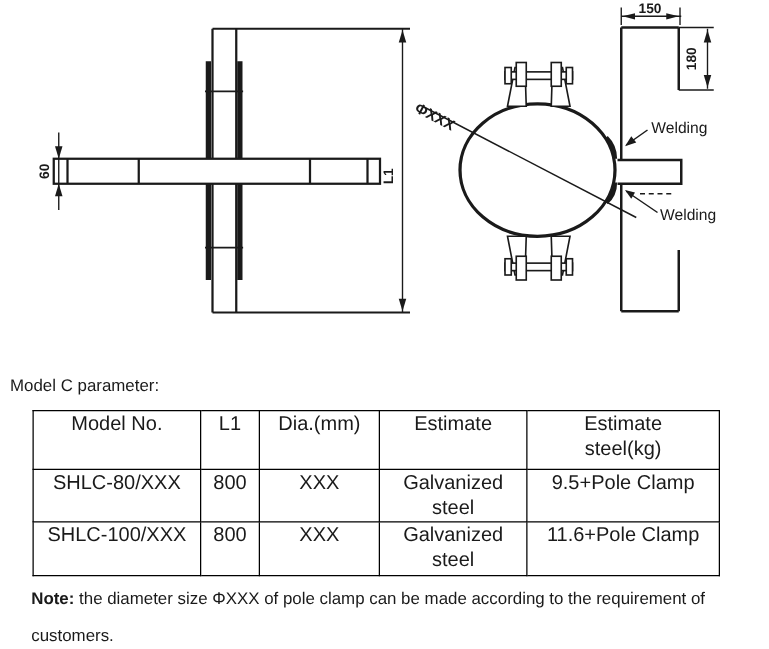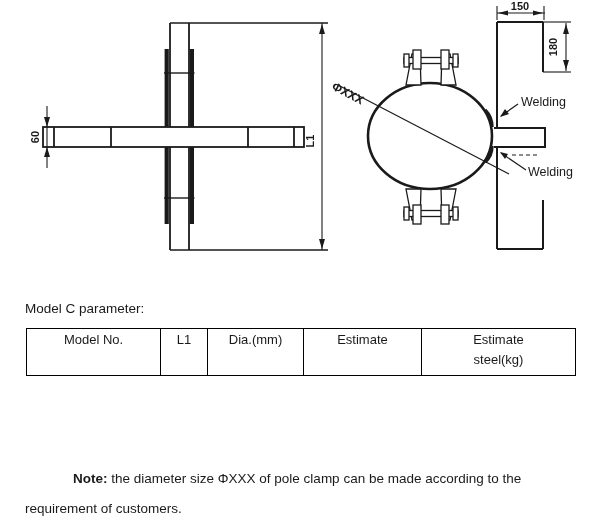--- a/index.html
+++ b/index.html
@@ -10,46 +10,46 @@
     color:#1a1a1a;
     position:relative;
     overflow:hidden;
   }
   #drawing{position:absolute;left:0;top:0;}
   svg text{fill:#1a1a1a;}
   .dim-text{font-size:11px;font-weight:bold;}
   .dia-text{font-size:12px;font-weight:bold;}
   .weld-text{font-size:12.5px;}
   #caption{
-    position:absolute;left:25px;top:301px;
+    position:absolute;left:8px;top:301px;
     font-size:13.5px;
   }
   #param-table{
     position:absolute;left:26px;top:328px;
     border-collapse:collapse;
     table-layout:fixed;
-    font-size:13px;
+    font-size:16px;
   }
   #param-table th,#param-table td{
     border:1.5px solid #000;
     text-align:center;
     vertical-align:top;
     padding:1px 2px 0 2px;
     font-weight:normal;
     line-height:20px;
     overflow:hidden;
   }
   #param-table .wrap{display:inline-block;max-width:95px;}
   #note{
     position:absolute;left:25px;top:464px;
     width:566px;
     font-size:13.5px;
     line-height:30px;
   }
-  #note .note-prefix{font-weight:bold;margin-left:48px;}
+  #note .note-prefix{font-weight:bold;}
 </style>
 </head>
 <body>
 
 <svg id="drawing" width="615" height="300" viewBox="0 0 615 300">
 
   <g stroke="#1a1a1a" fill="none" stroke-width="1.8">
 
     <line x1="170" y1="23" x2="328" y2="23" stroke-width="1.6"></line>
     <line x1="170" y1="250" x2="328" y2="250" stroke-width="1.6"></line>
@@ -173,18 +173,32 @@
       <col style="width:154px">
   </colgroup>
   <tbody>
       <tr style="height:47px">
     <th>Model No.</th>
     <th>L1</th>
     <th>Dia.(mm)</th>
     <th>Estimate</th>
     <th><span class="wrap">Estimate steel(kg)</span></th>
   </tr>
+  <tr style="height:40px">
+    <td>SHLC-80/XXX</td>
+    <td>800</td>
+    <td>XXX</td>
+    <td><span class="wrap" style="max-width:80px">Galvanized steel</span></td>
+    <td>9.5+Pole Clamp</td>
+  </tr>
+  <tr style="height:43px">
+    <td>SHLC-100/XXX</td>
+    <td>800</td>
+    <td>XXX</td>
+    <td><span class="wrap" style="max-width:80px">Galvanized steel</span></td>
+    <td>11.6+Pole Clamp</td>
+  </tr>
 </tbody>
   </table>
 
 <div id="note">
   <span class="note-prefix">Note:</span><span> the diameter size ΦXXX of pole clamp can be made according to the requirement of customers.</span>
 </div>
 
 </body></html>

